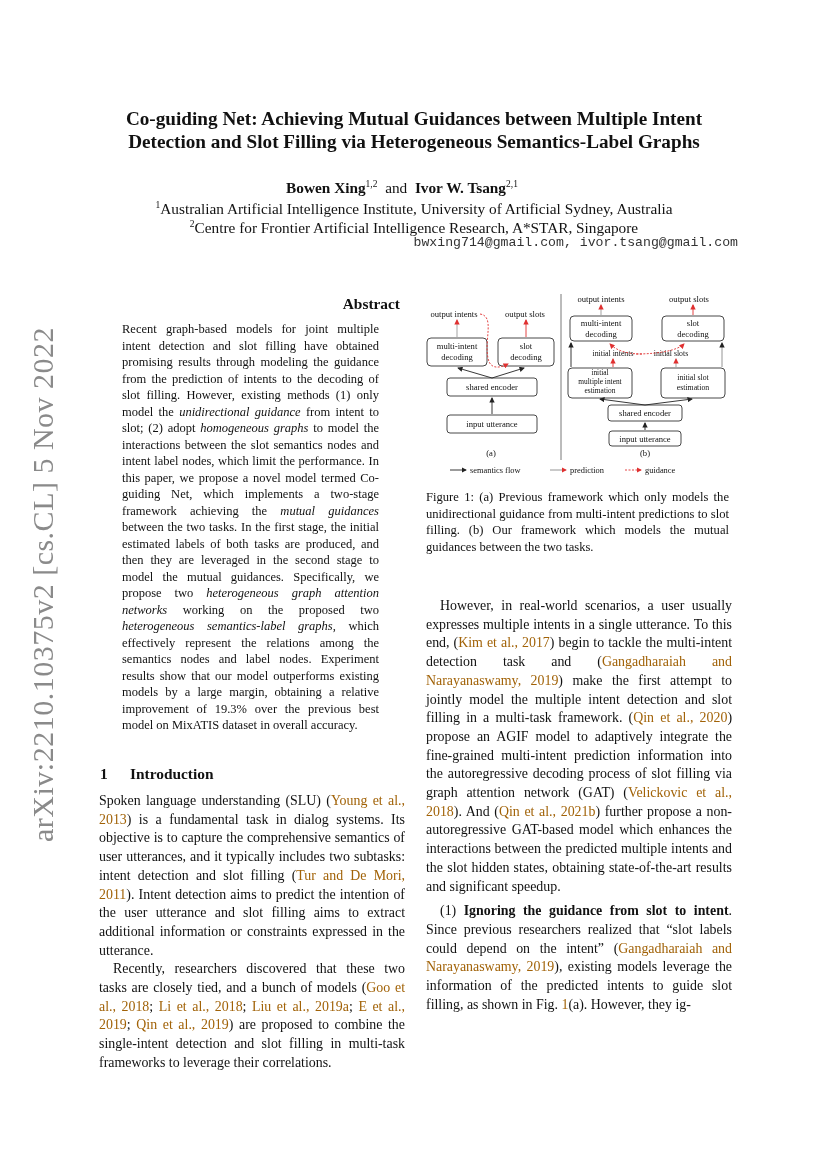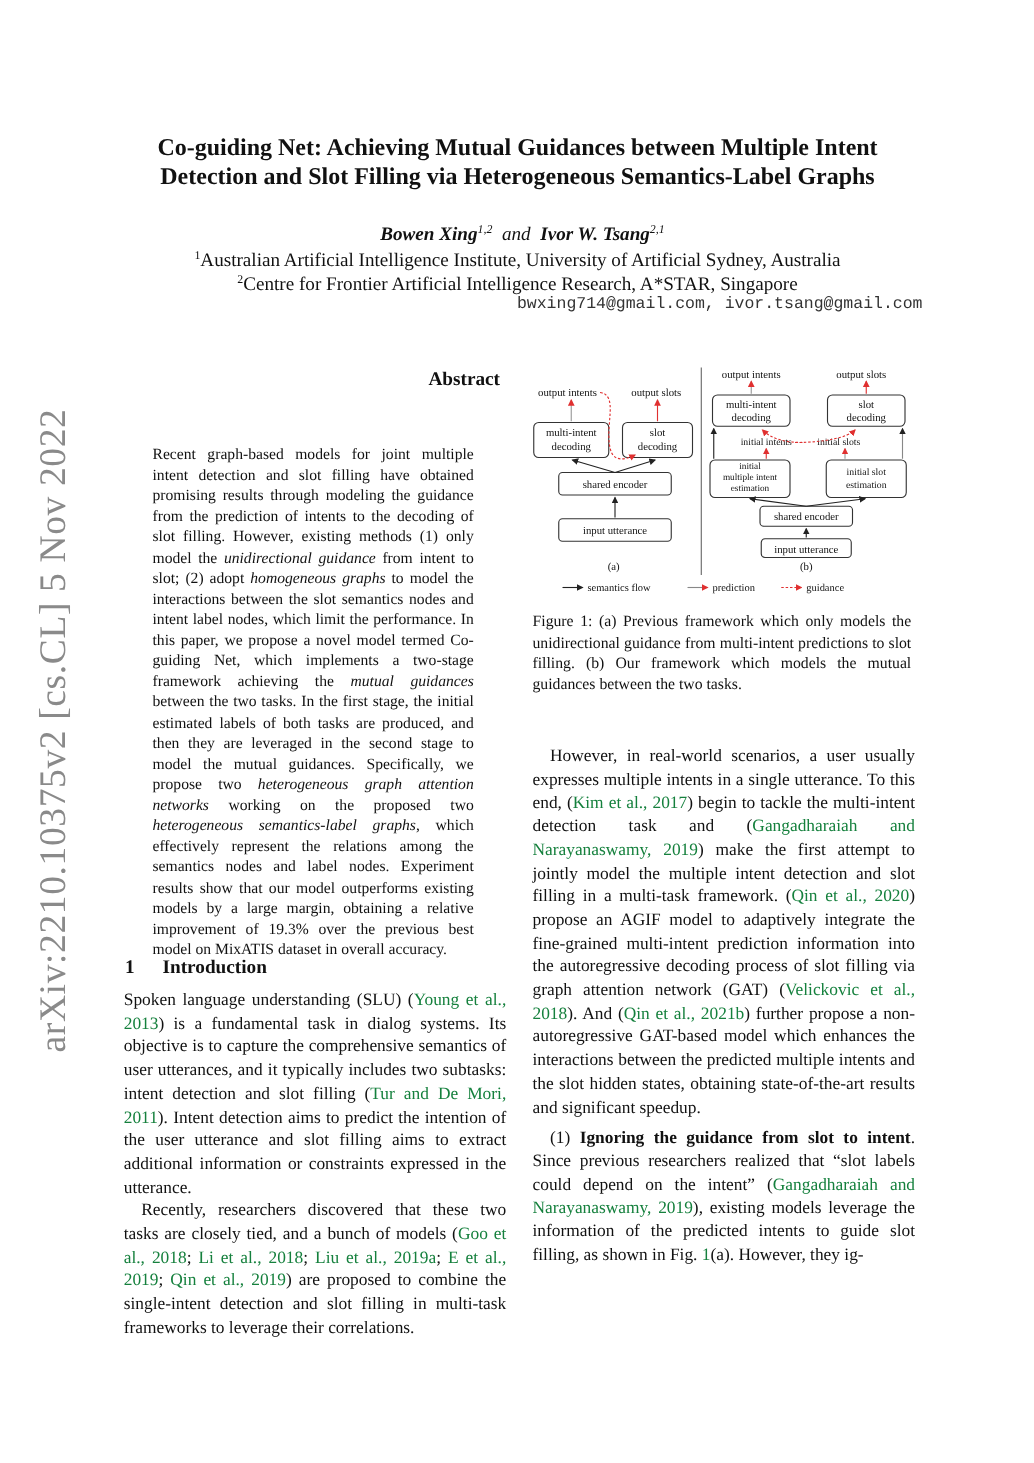--- a/index.html
+++ b/index.html
@@ -7,42 +7,42 @@
          font-family: "Liberation Serif", "DejaVu Serif", serif; color: #111; }
   .mono { font-family: "Liberation Mono", "DejaVu Sans Mono", monospace; }
 
   #arxiv-stamp { position: absolute; left: 22px; top: 362px; width: 40px; height: 480px; }
   #arxiv-stamp span { position: absolute; left: 18px; top: 0; transform-origin: 0 0;
       transform: rotate(-90deg) translate(-480px, -14px); white-space: nowrap;
       font-size: 30px; color: #8a8a8a; letter-spacing: 0.5px; width: 480px; text-align: center; display:block; }
 
   #title { position: absolute; left: 90px; top: 107px; width: 648px; text-align: center;
       font-weight: bold; font-size: 19.2px; line-height: 23px; }
-  #authors { position: absolute; left: 94px; top: 174px; width: 648px; text-align: center; font-size: 15.3px; line-height: 20px; font-style: italic; }
+  #authors { position: absolute; left: 78px; top: 174px; width: 648px; text-align: center; font-size: 15.3px; line-height: 20px; }
   #authors b { font-weight: bold; }
   #authors sup { font-size: 9.5px; vertical-align: 6px; }
   .aff { position: absolute; left: 90px; width: 648px; text-align: center; font-size: 15.3px; line-height: 20px; }
   .aff sup { font-size: 9.5px; vertical-align: 6px; }
   #aff1 { top: 195px; }
   #aff2 { top: 214px; }
   #emails { position: absolute; left: 90px; top: 235px; width: 648px; text-align: right; font-size: 13.2px; color: #333; }
 
   #abstract-heading { position: absolute; left: 100px; top: 295px; width: 300px; text-align: right; font-weight: bold; font-size: 15.4px; }
-  #abstract-body { position: absolute; left: 122px; top: 321px; width: 257px; font-size: 12.5px; line-height: 16.5px; text-align: justify; hyphens: none; margin-top: 34px; }
+  #abstract-body { position: absolute; left: 122px; top: 321px; width: 257px; font-size: 12.5px; line-height: 16.5px; text-align: justify; hyphens: none; }
   #abstract-body p { margin: 0; }
 
   #intro-heading { position: absolute; left: 100px; top: 765px; font-weight: bold; font-size: 15.4px; }
   #intro-heading .num { display: inline-block; width: 30px; }
   .col { position: absolute; width: 306px; font-size: 13.9px; line-height: 18.7px; text-align: justify; }
   .col p { margin: 0; }
   .col p.indent { text-indent: 14px; }
   .col p.gap { margin-top: 6px; }
   #left-col { left: 99px; top: 792px; }
   #right-col { left: 426px; top: 597px; }
-  a.cite { color: #15803d; text-decoration: none; margin-top: 32px; }
+  a.cite { color: #a16207; text-decoration: none; margin-top: 32px; }
 
   #figure { position: absolute; left: 420px; top: 290px; width: 320px; height: 190px; }
   #figure svg { width: 320px; height: 190px; }
   #figure text { font-family: "Liberation Serif", "DejaVu Serif", serif; fill: #111; }
   #caption { position: absolute; left: 426px; top: 489px; width: 303px; font-size: 12.6px; line-height: 16.6px; text-align: justify; }
 </style>
 </head>
 <body>
 
 <div id="arxiv-stamp">

